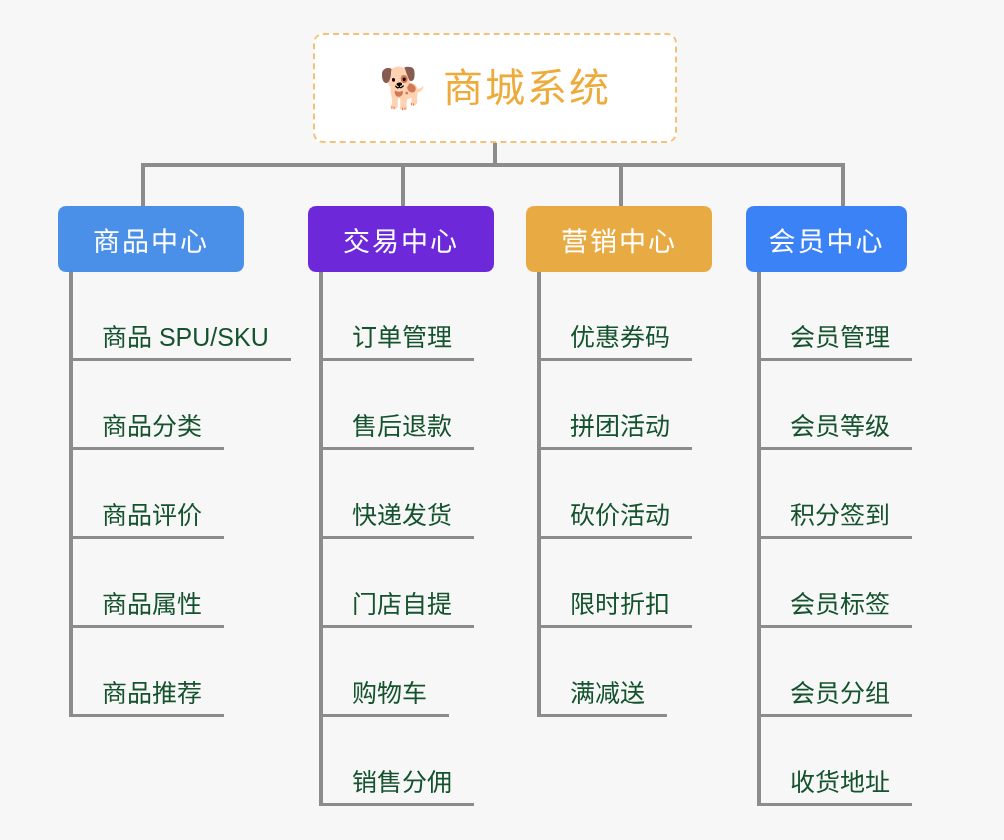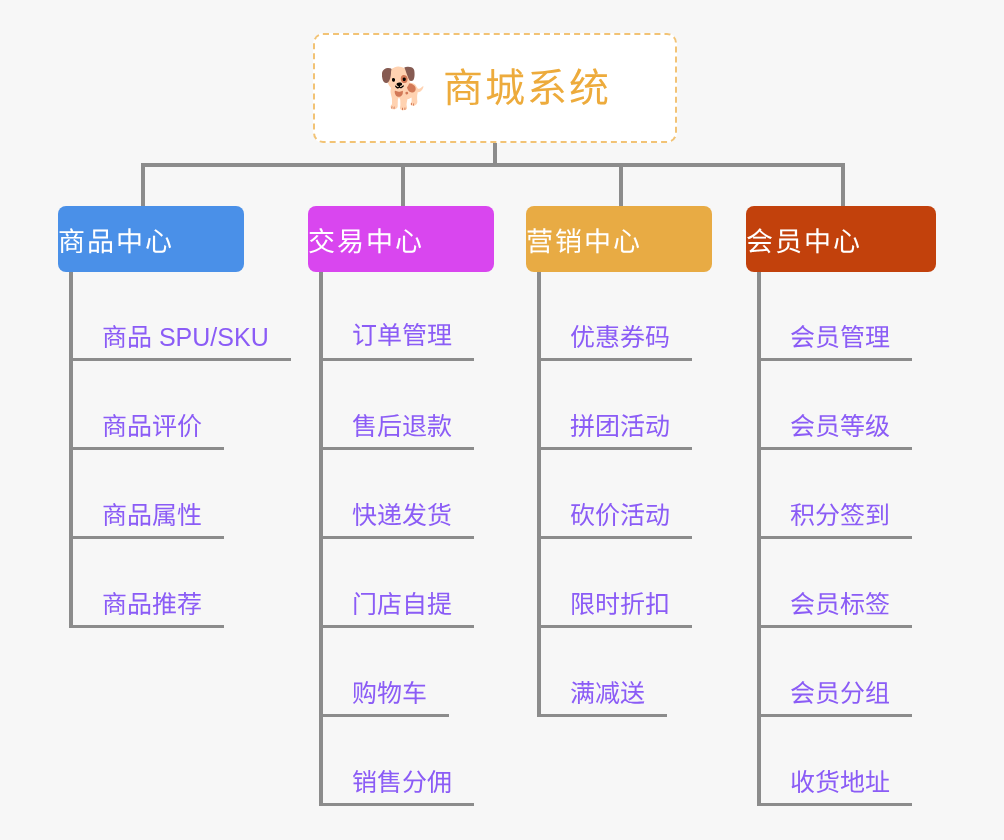--- a/index.html
+++ b/index.html
@@ -61,20 +61,21 @@
   .column {
     position: absolute;
     top: 206px;
   }
   .col-header {
     box-sizing: border-box;
     height: 66px;
     border-radius: 8px;
     display: flex;
     align-items: center;
+    justify-content: center;
     color: #ffffff;
     font-size: 27px;
     letter-spacing: 2px;
     white-space: nowrap;
   }
 
   
   .leaf-stack {
     position: relative;
     margin-left: 11px;
@@ -96,21 +97,21 @@
   }
   .leaf-inner {
     position: relative;
     display: inline-block;
     padding: 0 22px 7px 33px;
     border-bottom: 3px solid #8c8c8c;
     margin-left: 0;
   }
   .leaf-label {
     font-size: 25px;
-    color: #8b5cf6;
+    color: #14532d;
     white-space: nowrap;
     line-height: 1.1;
   }
 </style>
 </head>
 <body style="background: rgb(247, 247, 247);">
 
 <div id="diagram">
 
   <div class="root-card" style="border-color: rgb(242, 195, 117); background: rgb(255, 255, 255);">
@@ -128,39 +129,42 @@
   <div class="column" style="left:58px; width:186px;">
     <div class="col-header" style="width: 186px; background: rgb(74, 144, 232);">
       <span>商品中心</span>
     </div>
     <div class="leaf-stack">
       <div class="spine" style="background: rgb(140, 140, 140);"></div>
       <div class="leaf">
         <div class="leaf-inner" style="border-bottom-color: rgb(140, 140, 140);"><span class="leaf-label">商品 SPU/SKU</span></div>
       </div>
       <div class="leaf">
+        <div class="leaf-inner" style="border-bottom-color: rgb(140, 140, 140);"><span class="leaf-label">商品分类</span></div>
+      </div>
+      <div class="leaf">
         <div class="leaf-inner" style="border-bottom-color: rgb(140, 140, 140);"><span class="leaf-label">商品评价</span></div>
       </div>
       <div class="leaf">
         <div class="leaf-inner" style="border-bottom-color: rgb(140, 140, 140); text-align: right;"><span class="leaf-label">商品属性</span></div>
       </div>
       <div class="leaf">
         <div class="leaf-inner" style="border-bottom-color: rgb(140, 140, 140);"><span class="leaf-label">商品推荐</span></div>
       </div>
     </div>
   </div>
 
   <div class="column" style="left:308px; width:186px;">
-    <div class="col-header" style="width: 186px; background: #d946ef;">
+    <div class="col-header" style="width: 186px; background: #6d28d9;">
       <span>交易中心</span>
     </div>
     <div class="leaf-stack">
       <div class="spine" style="background: rgb(140, 140, 140);"></div>
       <div class="leaf">
-        <div class="leaf-inner" style="border-bottom-color: rgb(140, 140, 140); font-family: Liberation Mono, monospace;"><span class="leaf-label">订单管理</span></div>
+        <div class="leaf-inner" style="border-bottom-color: rgb(140, 140, 140);"><span class="leaf-label">订单管理</span></div>
       </div>
       <div class="leaf">
         <div class="leaf-inner" style="border-bottom-color: rgb(140, 140, 140);"><span class="leaf-label">售后退款</span></div>
       </div>
       <div class="leaf">
         <div class="leaf-inner" style="border-bottom-color: rgb(140, 140, 140);"><span class="leaf-label">快递发货</span></div>
       </div>
       <div class="leaf">
         <div class="leaf-inner" style="border-bottom-color: rgb(140, 140, 140);"><span class="leaf-label">门店自提</span></div>
       </div>
@@ -191,21 +195,21 @@
       <div class="leaf">
         <div class="leaf-inner" style="border-bottom-color: rgb(140, 140, 140);"><span class="leaf-label">限时折扣</span></div>
       </div>
       <div class="leaf">
         <div class="leaf-inner" style="border-bottom-color: rgb(140, 140, 140);"><span class="leaf-label">满减送</span></div>
       </div>
     </div>
   </div>
 
   <div class="column" style="left:746px; width:186px;">
-    <div class="col-header" style="width: 190px; background: #c2410c;">
+    <div class="col-header" style="width: 161px; background: #3b82f6;">
       <span>会员中心</span>
     </div>
     <div class="leaf-stack">
       <div class="spine" style="background: rgb(140, 140, 140);"></div>
       <div class="leaf">
         <div class="leaf-inner" style="border-bottom-color: rgb(140, 140, 140);"><span class="leaf-label">会员管理</span></div>
       </div>
       <div class="leaf">
         <div class="leaf-inner" style="border-bottom-color: rgb(140, 140, 140);"><span class="leaf-label">会员等级</span></div>
       </div>

